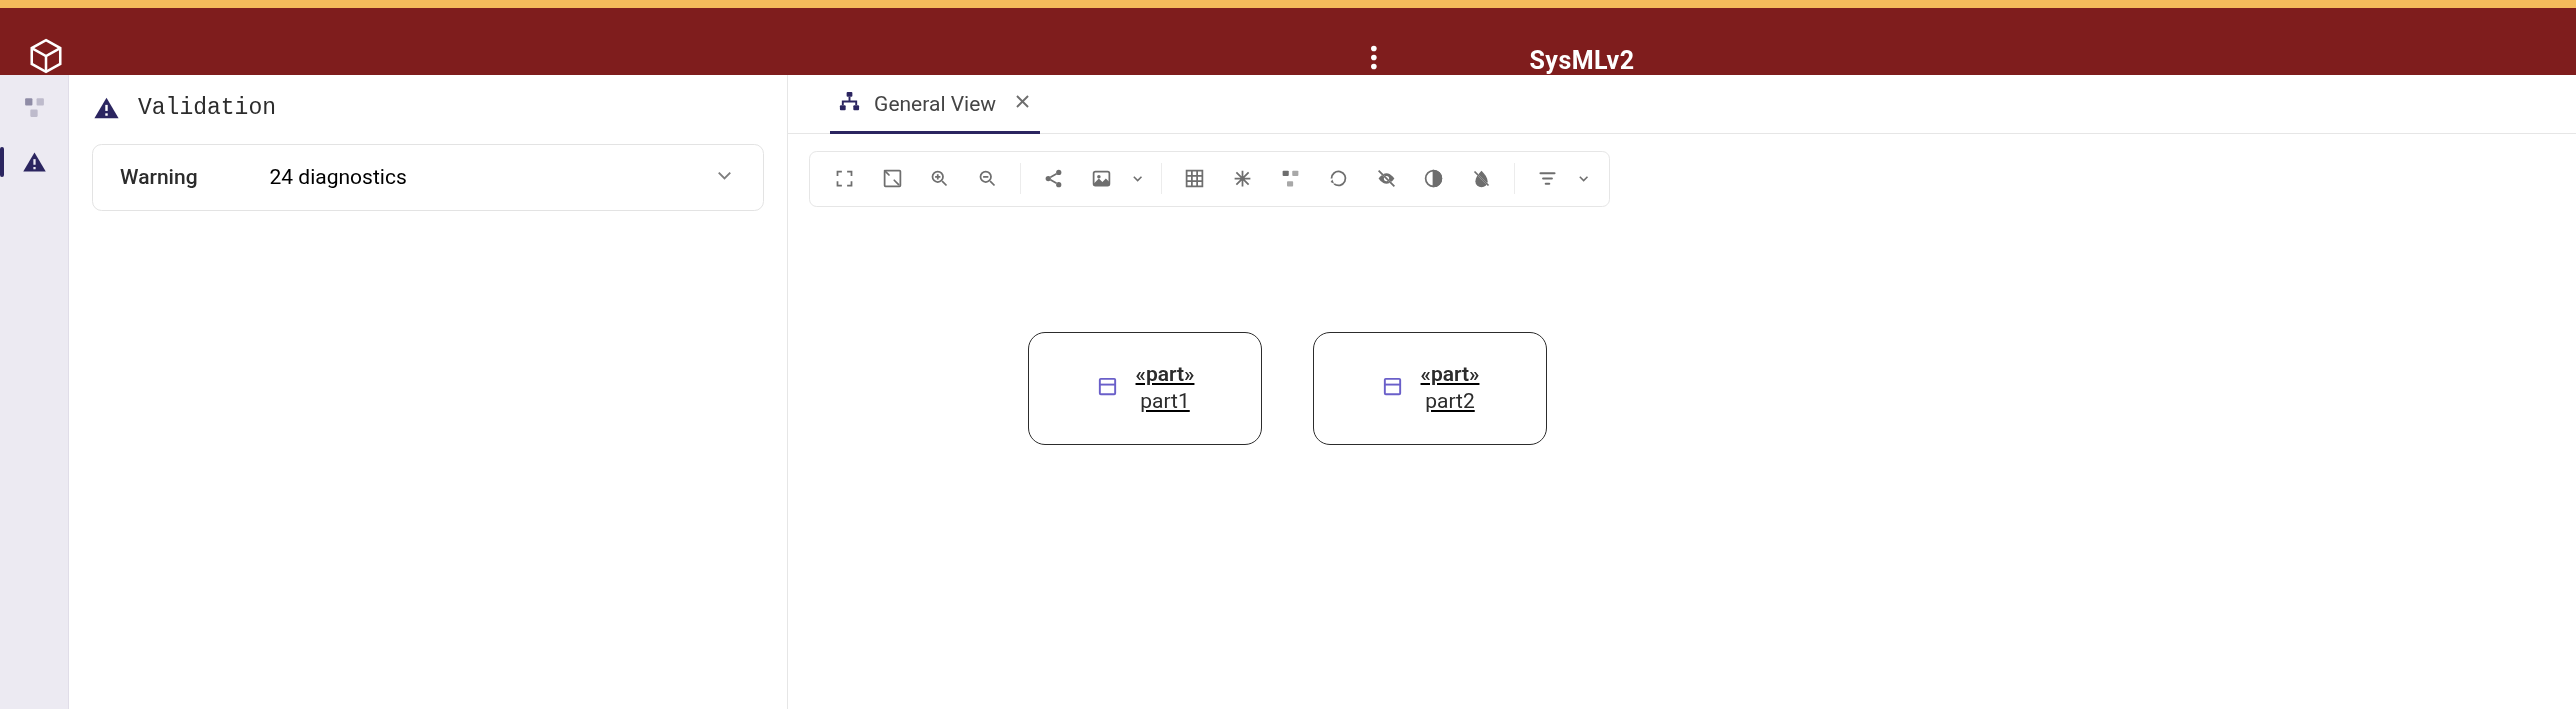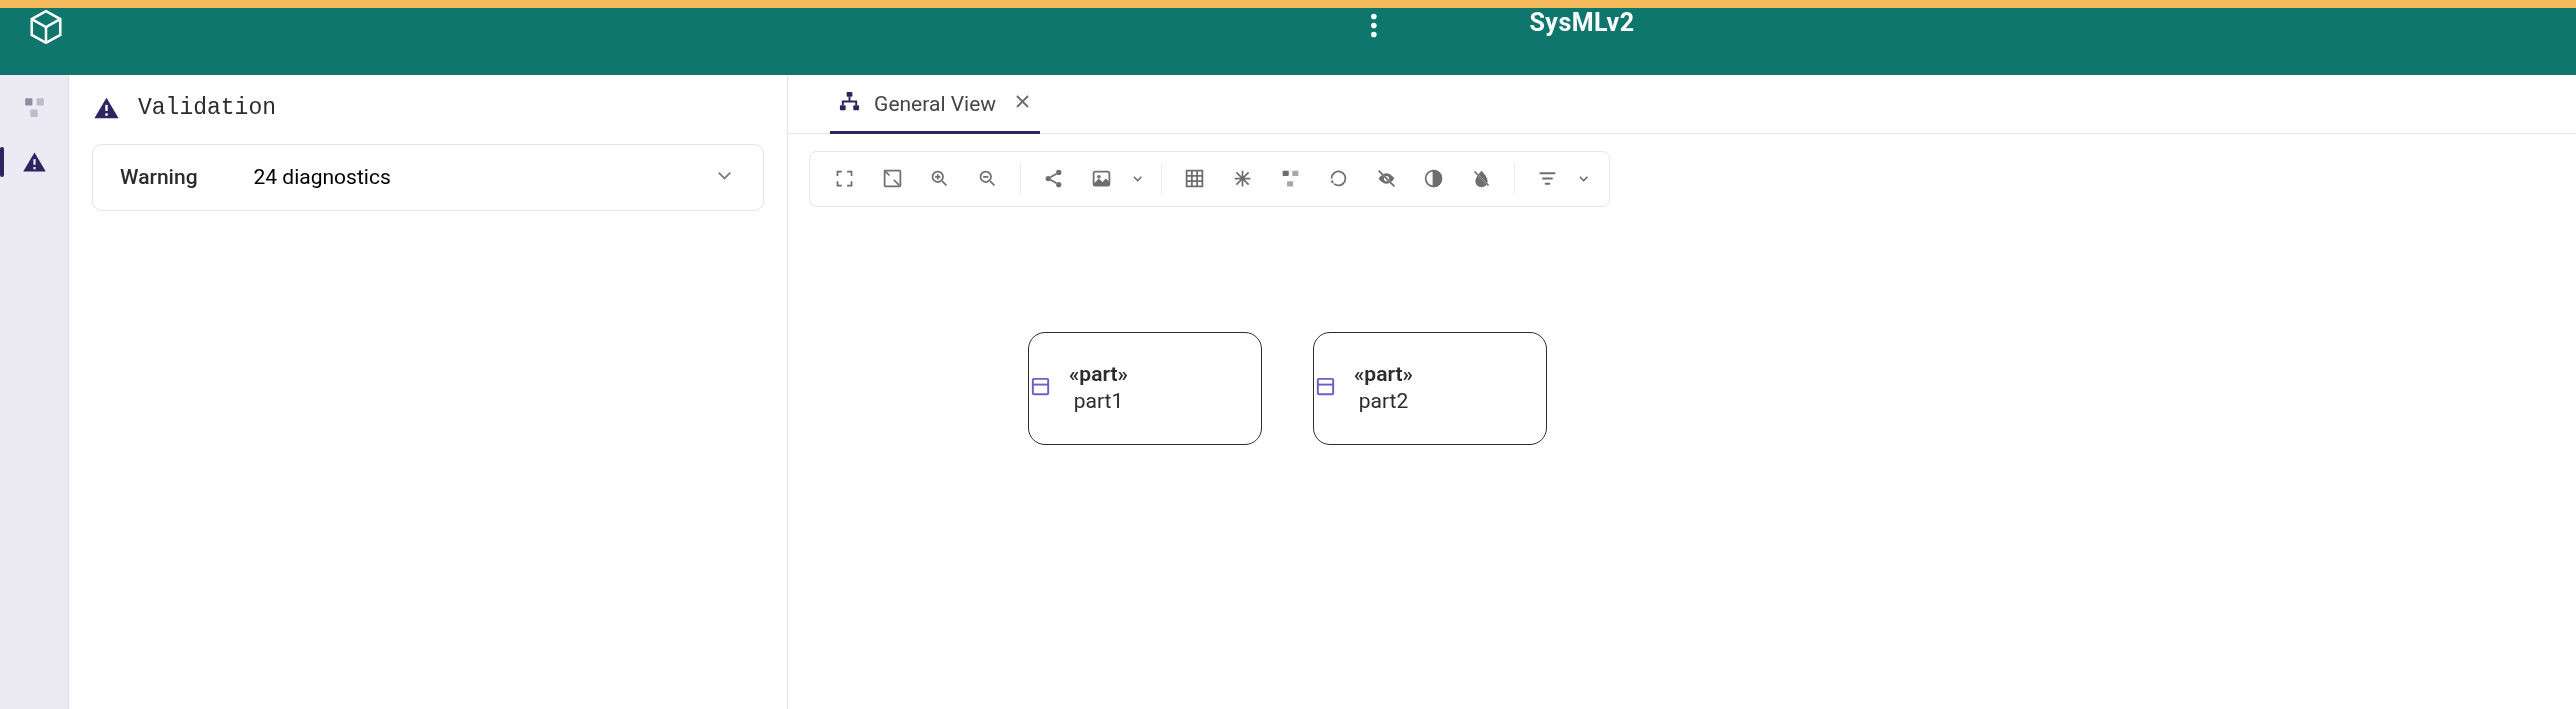--- a/index.html
+++ b/index.html
@@ -1,38 +1,38 @@
 <!DOCTYPE html>
 <html><head>
 <meta charset="utf-8">
 <style>
 * { margin: 0; padding: 0; box-sizing: border-box; }
 body { font-family: -apple-system, BlinkMacSystemFont, "Segoe UI", Roboto, Helvetica, Arial, sans-serif; background: #fff; width: 2576px; height: 709px; overflow: hidden; }
 
 .top-accent { height: 7.7px; background: #f5ba5b; width: 100%; }
 
-.header { height: 67px; background: #0f766e; display: flex; align-items: flex-start; padding: 0 27px; color: #fff; }
+.header { height: 67px; background: #7f1d1d; display: flex; align-items: flex-end; padding: 0 27px; color: #fff; }
 .header-logo { display: flex; align-items: center; }
 .header-title { margin-left: auto; margin-right: auto; font-size: 25px; font-weight: 700; letter-spacing: 0.5px; position: absolute; left: 50%; transform: translateX(-50%); }
 .header-spacer-for-center { flex: 1; }
 .header-title-wrap { flex: 0 0 auto; position: relative; left: 307px; }
 
 .content-area { display: flex; height: calc(709px - 75px); }
 
 .rail { width: 69px; background: #eceaf2; border-right: 1px solid #e0dde8; padding-top: 13.4px; display: flex; flex-direction: column; align-items: center; gap: 17px; }
 .rail-item { width: 38px; height: 38px; display: flex; align-items: center; justify-content: center; color: #8f8ca6; cursor: pointer; border-radius: 3.8px; position: relative; }
 .rail-item.active { color: #2b2560; }
 .rail-item.active::before { content:""; position:absolute; left:-15.3px; top:3.8px; bottom:3.8px; width:3.8px; background:#2b2560; border-radius:1.9px; }
 
 .validation-panel { width: 719px; background: #fff; border-right: 1px solid #e6e6e6; padding: 19px 23px; }
 .validation-header { display: flex; align-items: center; gap: 17px; margin-bottom: 21px; }
 .validation-header svg { color: #2b2560; }
 .validation-title { font-size: 23px; color: #2c2c2c; font-weight: 500; font-family: Liberation Mono, monospace; }
 
-.diag-row { border: 1px solid #e3e3e3; border-radius: 9.6px; padding: 19px 27px; display: flex; align-items: center; gap: 56px; cursor: pointer; }
+.diag-row { border: 1px solid #e3e3e3; border-radius: 9.6px; padding: 19px 27px; display: flex; align-items: center; gap: 72px; cursor: pointer; }
 .diag-label { font-size: 21px; color: #2c2c2c; font-weight: 500; }
 .diag-count { font-size: 21px; color: #000000; }
 .diag-chevron { margin-left: auto; color: #7e7e7e; }
 
 .main-pane { flex: 1; display: flex; flex-direction: column; }
 
 .tab-bar { display: flex; align-items: center; padding: 0 42px; border-bottom: 1px solid #e6e6e6; height: 59px; }
 .tab { display: flex; align-items: center; gap: 13.4px; height: 100%; position: relative; padding: 0 7.7px; cursor: pointer; }
 .tab.active::after { content:""; position:absolute; left:0; right:0; bottom:-1px; height:2.9px; background:#2b2560; }
 .tab-label { font-size: 21px; color: #454545; }
@@ -40,21 +40,21 @@
 .tab-icon { color: #2b2560; }
 
 .toolbar-wrap { padding: 17px 21px 0 21px; }
 .toolbar { border: 1px solid #e6e6e6; border-radius: 7.7px; height: 56px; display: inline-flex; align-items: center; padding: 0 13.4px; gap: 5.8px; }
 .tool-btn { width: 42px; height: 42px; display: flex; align-items: center; justify-content: center; color: #6e6e6e; cursor: pointer; border-radius: 3.8px; }
 .tool-sep { width: 1px; height: 31px; background: #ececec; margin: 0 5.8px; }
 .tool-dropdown { display: inline-flex; align-items: center; gap: 1.9px; }
 
 .canvas { position: relative; flex: 1; }
 
-.part-node { position: absolute; width: 234px; height: 113px; border: 1.9px solid #2c2c2c; border-radius: 17px; display: flex; align-items: center; justify-content: flex-start; background: #fff; cursor: move; }
+.part-node { position: absolute; width: 234px; height: 113px; border: 1.9px solid #2c2c2c; border-radius: 17px; display: flex; align-items: center; justify-content: center; background: #fff; cursor: move; text-decoration: underline; }
 .part-node-inner { display: flex; align-items: center; gap: 17px; }
 .part-icon { color: #6a5fc9; }
 .part-text { text-align: center; font-size: 21px; color: #2c2c2c; line-height: 1.3; }
 .part-stereo { font-weight: 600; }
 .part-name {}
 
 .kebab { width: 35px; height: 35px; display:flex; align-items:center; justify-content:center; cursor:pointer; }
 </style>
 </head>
 <body>

